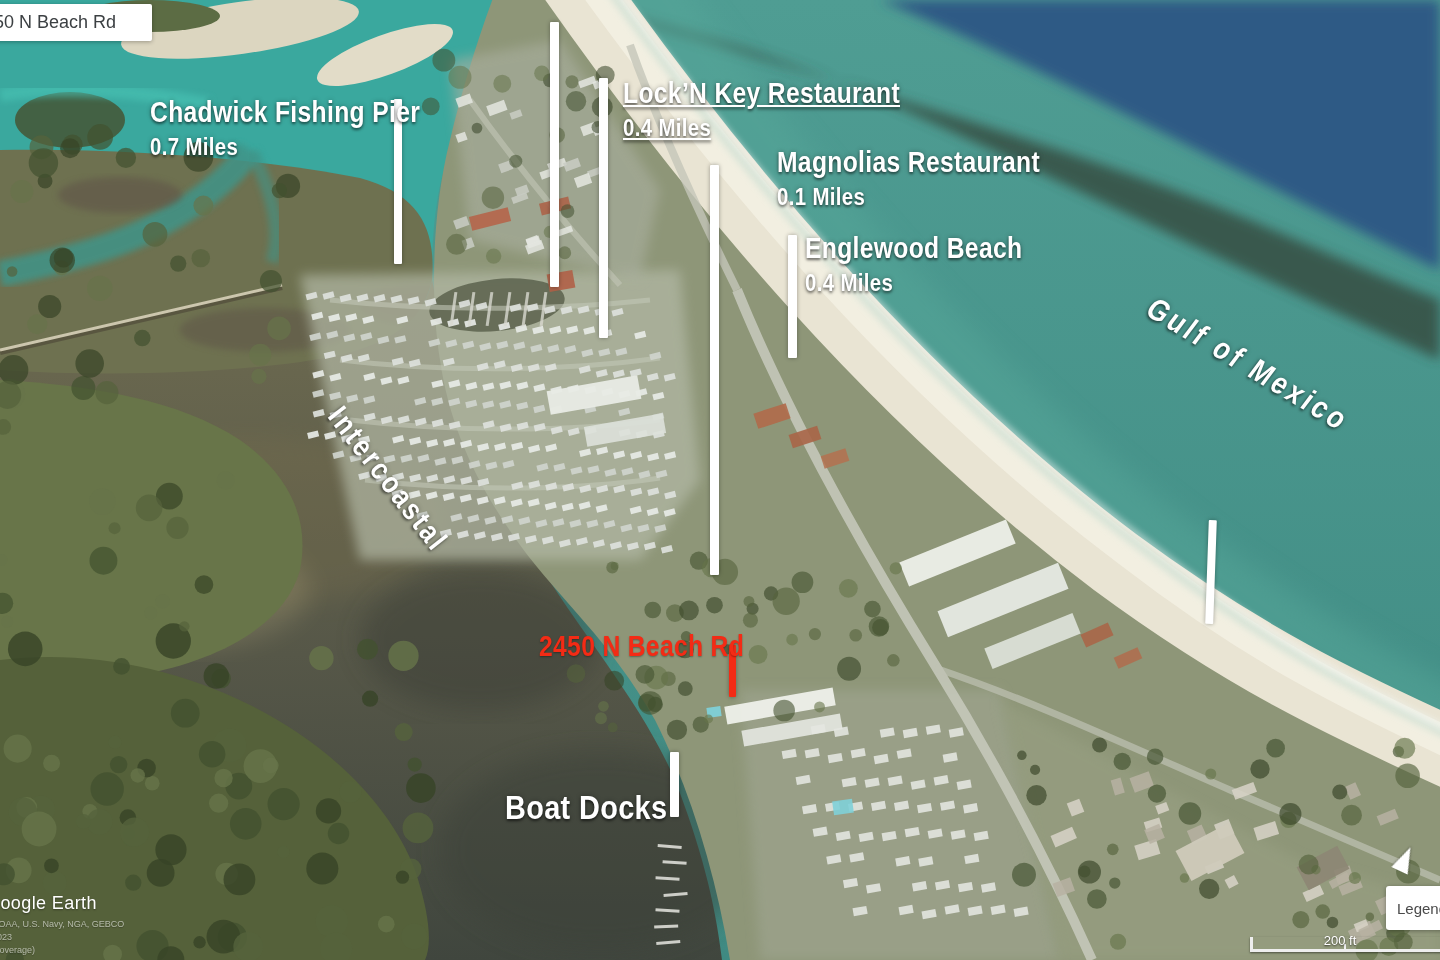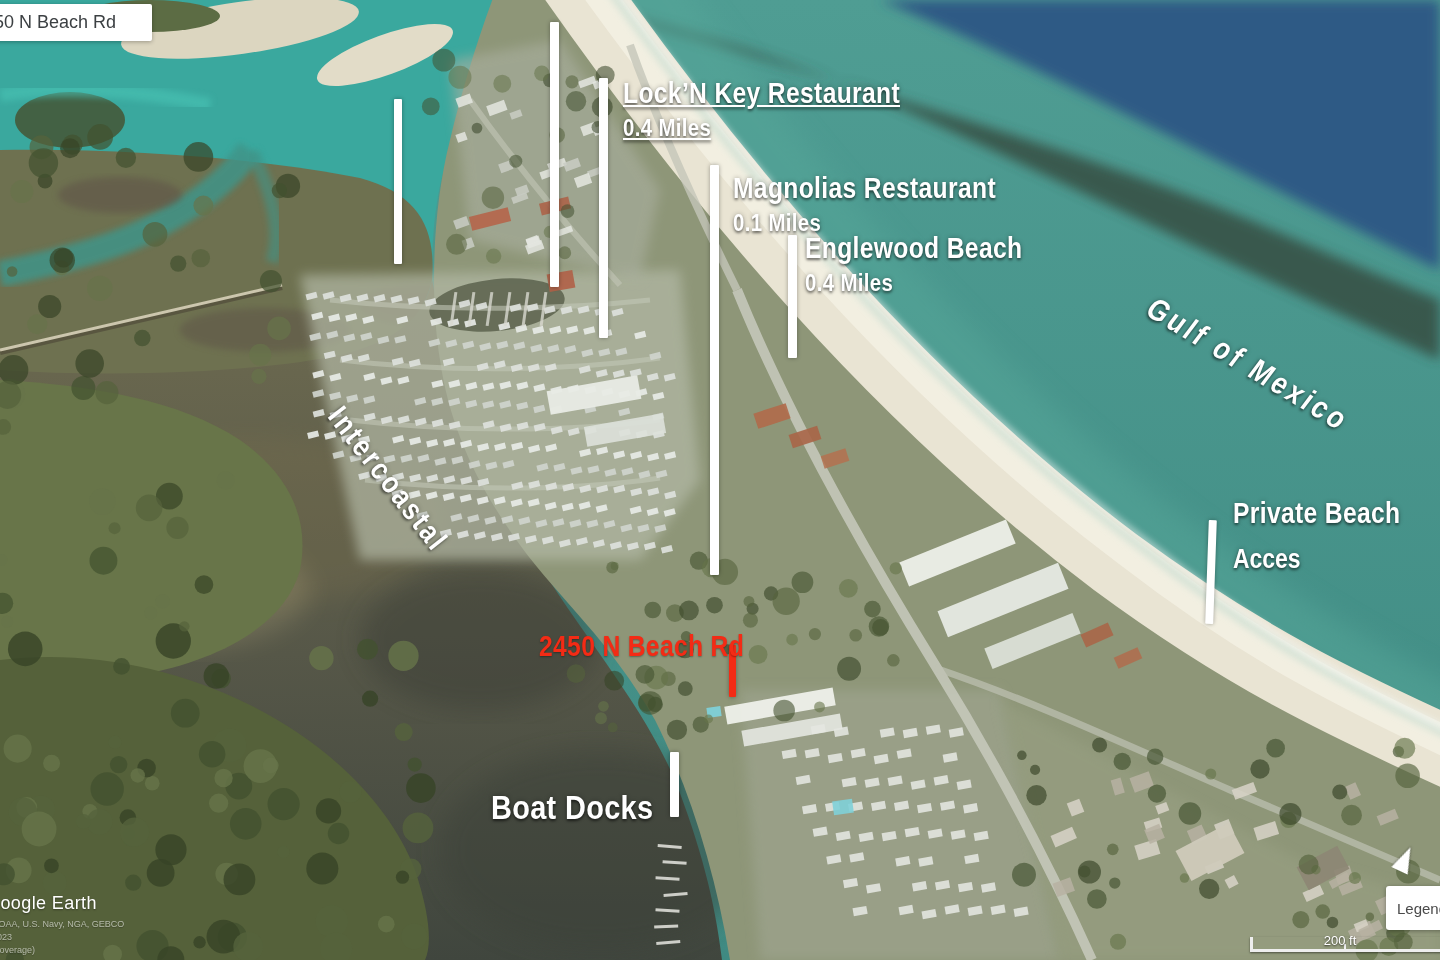--- a/index.html
+++ b/index.html
@@ -744,43 +744,43 @@
 
   <div class="leader" style="left:394px;top:99px;height:165px;width:8px;"></div>
   <div class="leader" style="left:550px;top:22px;height:265px;"></div>
   <div class="leader" style="left:599px;top:78px;height:260px;"></div>
   <div class="leader" style="left:710px;top:165px;height:410px;"></div>
   <div class="leader" style="left:788px;top:235px;height:123px;"></div>
   <div class="leader" style="left:1207px;top:520px;height:104px;width:8px;transform:rotate(2deg);"></div>
   <div class="leader" style="left:670px;top:752px;height:65px;"></div>
   <div class="leader red" style="left:729px;top:645px;height:52px;"></div>
 
+  <div class="ann" style="left:150px;top:97px;">
+    <span class="t">Chadwick Fishing Pier</span>
+    <span class="d">0.7 Miles</span>
+  </div>
   <div class="ann" style="left:623px;top:78px;text-decoration:underline;">
     <span class="t">Lock’N Key Restaurant</span>
     <span class="d">0.4 Miles</span>
   </div>
-  <div class="ann" style="left:733px;top:147px;margin-top:26px;">
+  <div class="ann" style="left:777px;top:147px;">
     <span class="t">Magnolias Restaurant</span>
     <span class="d">0.1 Miles</span>
   </div>
   <div class="ann" style="left:805px;top:217px;margin-top:16px;">
     <span class="t">Englewood Beach</span>
     <span class="d">0.4 Miles</span>
   </div>
   <div class="ann rot-gulf" style="left:1160px;top:292px;">
     <span class="t">Gulf of Mexico</span>
   </div>
-  <div class="ann" style="left:1233px;top:498px;">
-    <span class="t">Private Beach</span>
-    <span class="t2">Acces</span>
-  </div>
   <div class="ann red" style="left:539px;top:631px;">
     <span class="t">2450 N Beach Rd</span>
   </div>
-  <div class="ann big" style="left:491px;top:789px;text-align:center;">
+  <div class="ann big" style="left:505px;top:789px;text-align:center;">
     <span class="t">Boat Docks</span>
   </div>
   <div class="ann rot-ic" style="left:348px;top:400px;">
     <span class="t">Intercoastal</span>
   </div>
 
   <div class="search-pill">
     <span>2450 N Beach Rd</span>
   </div>
 

